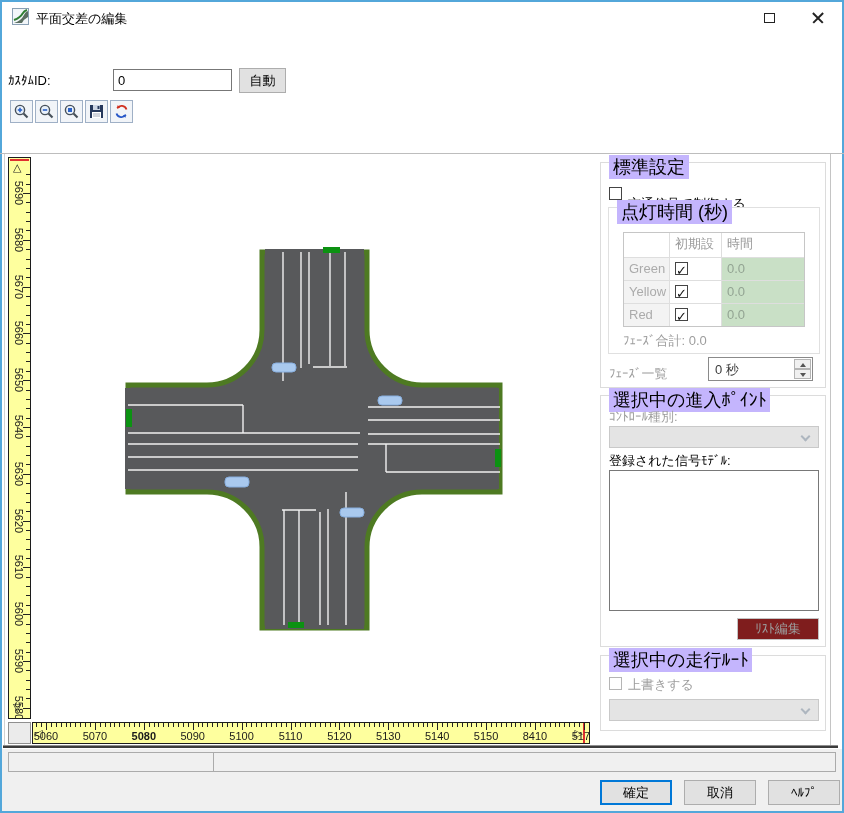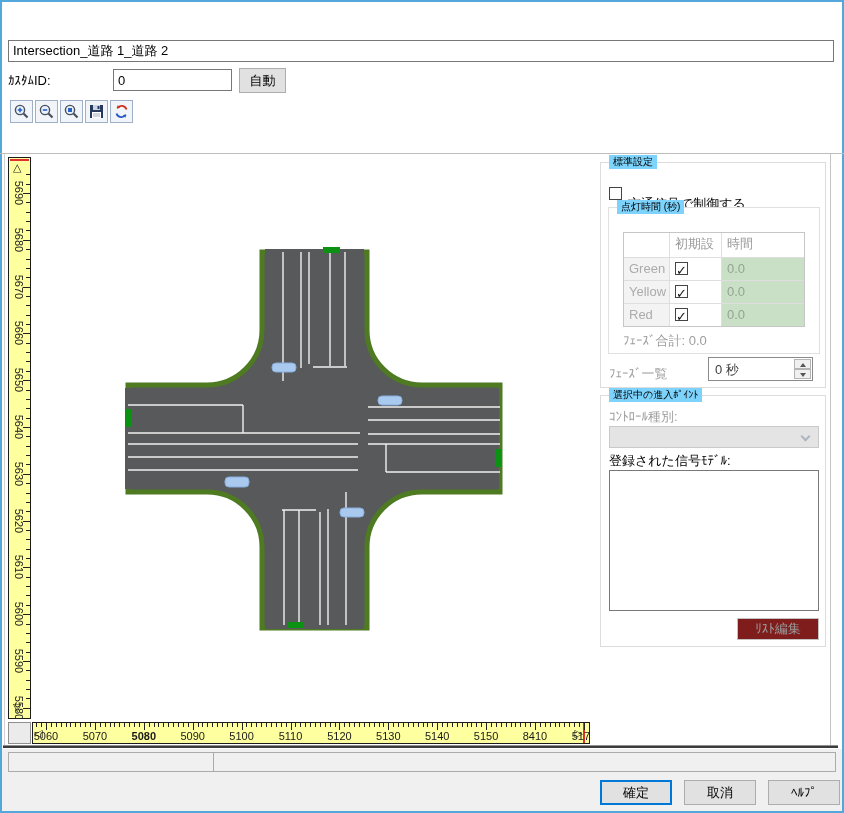--- a/index.html
+++ b/index.html
@@ -55,21 +55,21 @@
   .vlab { position:absolute; width:28px; text-align:center; font-size:11px; color:#1a1a1a; transform:rotate(90deg); line-height:12px; }
   .htick { position:absolute; top:0; width:1px; height:4px; background:#222; }
   .htick.major { height:7px; }
   .hlab { position:absolute; top:7px; width:48px; text-align:center; font-size:11px; color:#1a1a1a; }
   .redline-h { position:absolute; left:1px; top:1px; right:1px; height:2px; background:#e03030; }
   .redline-v { position:absolute; right:4px; top:0; width:2px; height:22px; background:#e03030; }
   .tri { position:absolute; font-size:11px; color:#222; line-height:10px; }
 
   
   .groupbox { position:absolute; left:600px; width:226px; border:1px solid #dcdcdc; background:#fff; }
-  .grouptitle { position:absolute; left:8px; top:-8px; background:#7dd3fc; padding:0 4px; font-size:10px; }
+  .grouptitle { position:absolute; left:8px; top:-8px; background:#c4b5fd; padding:0 4px; font-size:18px; }
   .glabel { position:absolute; font-size:13px; }
   .gray { color:#9d9d9d; }
   .checkbox { position:absolute; width:13px; height:13px; border:1px solid #444; background:#fff; cursor:pointer; }
   .checkbox.disabled { border-color:#b5b5b5; cursor:default; }
   .checkbox.checked::after { content:"✓"; position:absolute; left:0; top:-3px; font-size:13px; font-weight:bold; color:#111; }
 
   
   .sig-table { position:absolute; left:14px; top:24px; width:182px; border:1px solid #c6c6c6; background:#fff; }
   .trow { display:flex; height:23px; border-top:1px solid #dedede; }
   .trow.thead { height:24px; border-top:none; }
@@ -104,22 +104,36 @@
   .status-div { position:absolute; left:204px; top:0; width:1px; height:18px; background:#ababab; }
 
   
   .draw-svg { position:absolute; left:32px; top:157px; }
 </style>
 </head>
 <body>
 
 <div class="window">
 
-
-  <input class="txt" style="left: 8px; top: 40px; width: 826px; height: 22px;" value="Intersection_道路 1_道路 2">
+  <div class="titlebar">
+    <svg class="app-icon" viewBox="0 0 17 17">
+      <rect x="0.5" y="0.5" width="16" height="16" fill="#f2f6f9" stroke="#8aa0b4"></rect>
+      <path d="M2,15 Q9,13 12,7 Q13,4 16,3 L16,9 Q12,11 10,15 Z" fill="#5a6e60"></path>
+      <path d="M2,12 Q8,10 11,5 Q12,3 15,2" fill="none" stroke="#2e7d32" stroke-width="2"></path>
+    </svg>
+    <span class="title-text">平面交差の編集</span>
+    <div class="winbtn max">
+        <span class="maxglyph"></span>
+      </div>
+    <div class="winbtn close">
+      <span class="closeglyph a"></span>
+      <span class="closeglyph b"></span>
+    </div>
+  </div>
+
 
   <span class="abs" style="left:8px;top:73px;">ｶｽﾀﾑID:</span>
   <input class="txt" style="left: 113px; top: 69px; width: 119px; height: 22px;" value="0">
   <button class="btn" style="left:239px;top:68px;width:47px;height:25px;">自動</button>
 
   <div class="toolbtn" style="left:10px;">
     <svg width="17" height="17" viewBox="0 0 17 17">
       <circle cx="7" cy="7" r="4.6" fill="#e8f0fa" stroke="#46505a" stroke-width="1.4"></circle>
       <line x1="10.5" y1="10.5" x2="14.5" y2="14.5" stroke="#46505a" stroke-width="2.2"></line>
       <line x1="4.8" y1="7" x2="9.2" y2="7" stroke="#2b62c9" stroke-width="1.6"></line>
@@ -462,20 +476,28 @@
     <span class="grouptitle">選択中の進入ﾎﾟｲﾝﾄ</span>
     <span class="glabel gray" style="left:8px;top:12px;">ｺﾝﾄﾛｰﾙ種別:</span>
     <div class="combo" style="left:8px;top:30px;">
         <span class="chev"></span>
       </div>
     <span class="glabel" style="left:8px;top:56px;">登録された信号ﾓﾃﾞﾙ:</span>
     <div class="listbox"></div>
     <button class="btn disabled" style="left:136px;top:222px;width:82px;height:22px;">ﾘｽﾄ編集</button>
   </div>
 
+  <div class="groupbox" style="top:655px;height:76px;">
+    <span class="grouptitle">選択中の走行ﾙｰﾄ</span>
+    <div class="checkbox disabled" style="left:8px;top:21px;"></div>
+    <span class="glabel gray" style="left:27px;top:20px;">上書きする</span>
+    <div class="combo" style="left:8px;top:43px;">
+        <span class="chev"></span>
+      </div>
+  </div>
 
   <div class="page-bottom-dark"></div>
   <div class="bottom-strip"></div>
   <div class="statusbar">
     <div class="status-div"></div>
   </div>
   <button class="btn primary" style="left:600px;top:780px;width:72px;height:25px;">確定</button>
   <button class="btn" style="left:684px;top:780px;width:72px;height:25px;">取消</button>
   <button class="btn" style="left:768px;top:780px;width:72px;height:25px;">ﾍﾙﾌﾟ</button>
 

